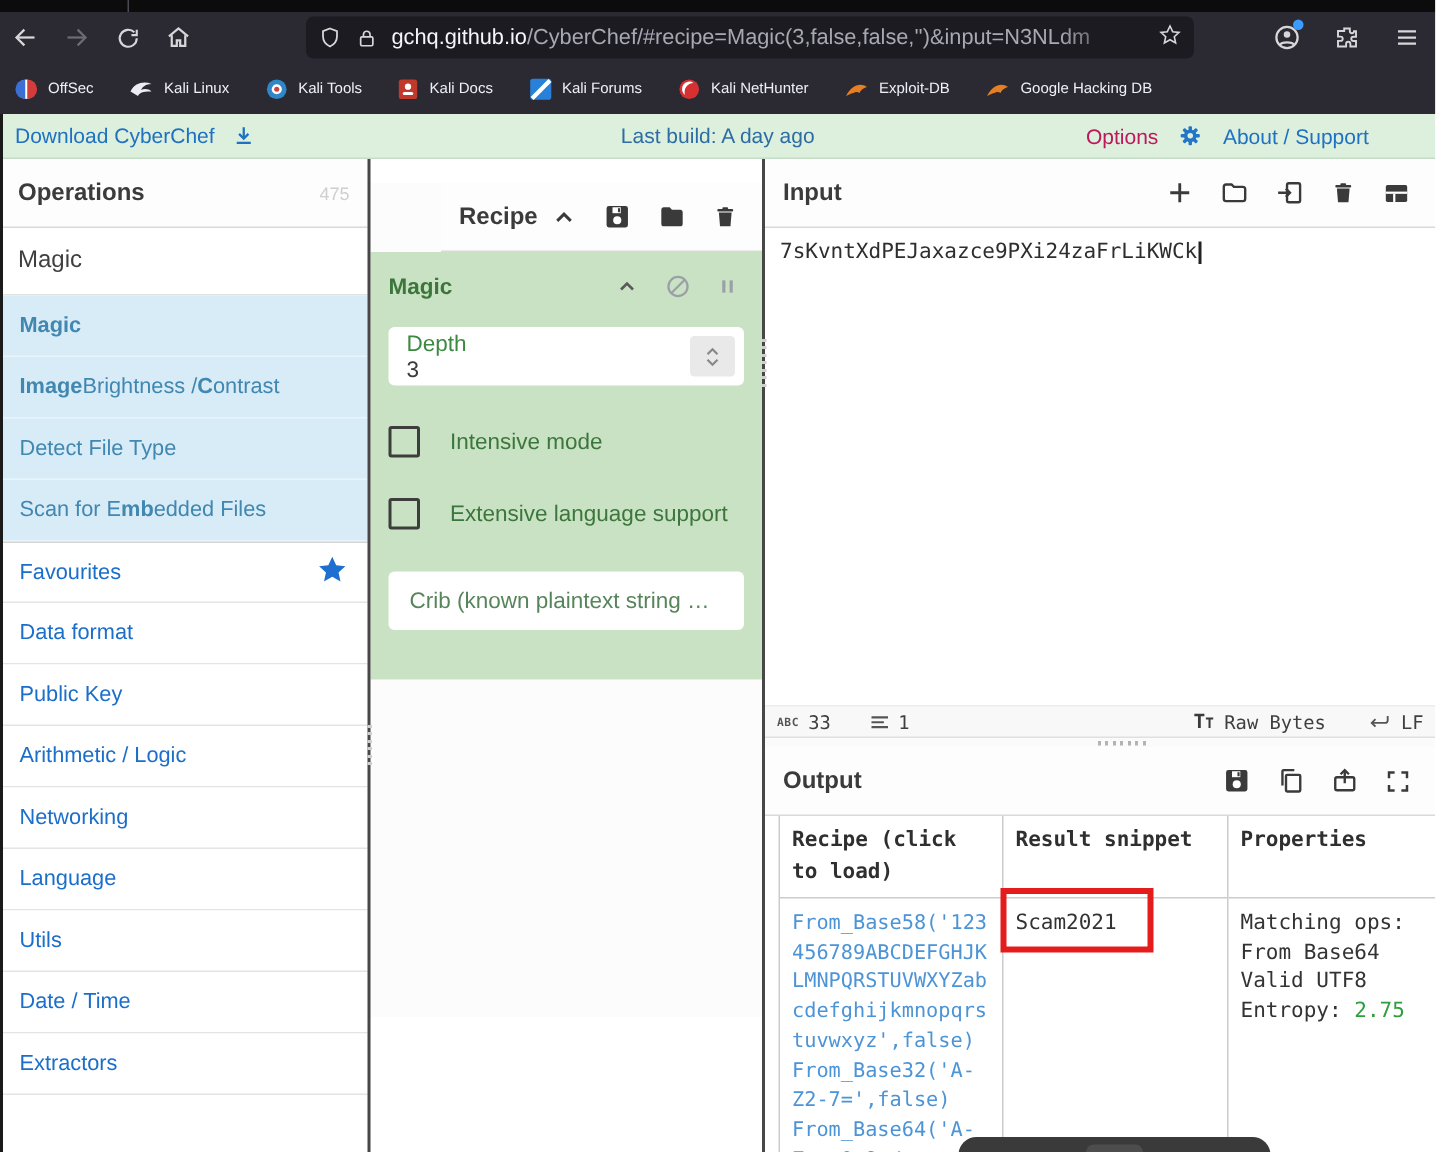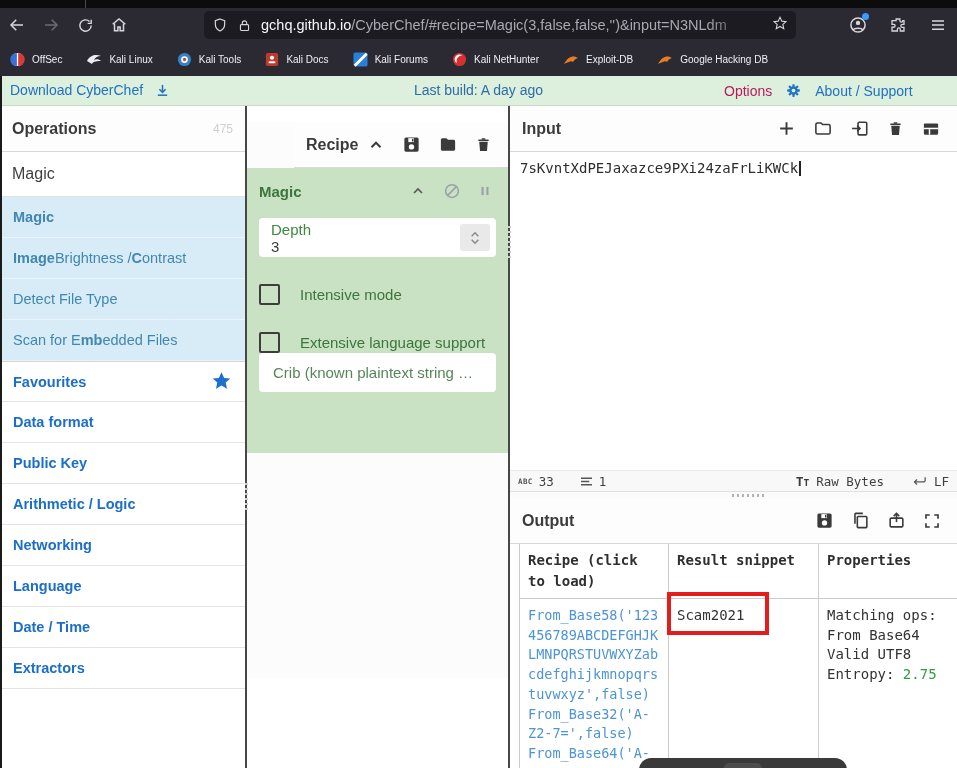--- a/index.html
+++ b/index.html
@@ -43,21 +43,21 @@
   .hicons { margin-left:auto; display:flex; align-items:center; gap:17px; padding-right:4px; }
   .hicons svg { display:block; }
 
   
   .ops { position:absolute; left:0; top:0; width:245px; height:662px; background:#fff; }
   .ops .count { margin-left:auto; font-size:12px; color:#cfcfcf; }
   .ops-search { height:45px; border-bottom:1px solid #e2e2e2; display:flex; align-items:center; }
   .ops-search input { width:100%; height:100%; border:none; outline:none; font-size:16px; color:#3f3f3f; padding:0 12px; font-family:"Liberation Sans",sans-serif; }
   .op-result { height:41px; background:#d8ecf8; border-bottom:1px solid #eaf5fb; display:flex; align-items:center; padding:0 13px; font-size:14.5px; color:#4187b0; }
   .op-result b { font-weight:bold; }
-  .op-cat { height:41px; border-bottom:1px solid #e4e4e4; display:flex; align-items:center; padding:0 13px; font-size:14.5px; font-weight:bold; color:#1b6ec9; background:#fff; }
+  .op-cat { height:41px; border-bottom:1px solid #e4e4e4; display:flex; align-items:center; padding:0 13px; font-size:14.5px; font-weight:normal; color:#1b6ec9; background:#fff; }
   .op-cat.fav { border-top:1px solid #d4d4d4; }
   .op-cat .star-f { margin-left:auto; }
 
   .vsplit { position:absolute; top:0; width:2px; height:662px; background:#474747; z-index:5; }
   .grip-v { position:absolute; width:3px; z-index:6; background:repeating-linear-gradient(180deg,#9f9f9f 0 2px, transparent 2px 5px); }
   .grip-h { position:absolute; height:3px; z-index:6; background:repeating-linear-gradient(90deg,#b3b3b3 0 2px, transparent 2px 5px); }
 
   
   .recipe { position:absolute; left:247px; top:16px; width:261px; height:556px; background:#fcfcfc;padding-left:47px; }
   .op-block { position:absolute; left:0; top:46px; width:261px; height:285px; background:#c9e2c3; padding:14px 12px; }
@@ -65,21 +65,21 @@
   .op-title { font-size:15px; font-weight:bold; color:#3c763d; }
   .op-title-row .oicons { margin-left:auto; display:flex; gap:17px; align-items:center; padding-right:4px; }
   .ing-box { position:relative; margin-top:18px; background:#fff; border-radius:4px; height:39px; padding:3px 12px; }
   .ing-label { font-size:15px; color:#3c8a40; }
   .ing-box input { border:none; outline:none; font-size:15px; color:#3b3b3b; width:150px; font-family:"Liberation Sans",sans-serif; background:transparent; }
   .spinner { position:absolute; right:6px; top:6px; width:30px; height:27px; background:#e9e9e9; border-radius:3px; display:flex; flex-direction:column; align-items:center; justify-content:center; color:#8a8a8a; }
   .spinner svg { display:block; }
   .chk-row { display:flex; align-items:center; gap:20px; margin-top:27px; }
   .chk-row .box { width:21px; height:21px; border:2.5px solid #3d3d3d; border-radius:2px; background:transparent; }
   .chk-row .lbl { font-size:15px; color:#3c763d; }
-  .crib { background:#fff; border-radius:4px; height:39px; display:flex; align-items:center; padding:0 14px; }
+  .crib { margin-top:28px; background:#fff; border-radius:4px; height:39px; display:flex; align-items:center; padding:0 14px; }
   .crib input { border:none; outline:none; width:100%; font-size:15px; color:#57855b; font-family:"Liberation Sans",sans-serif; background:transparent; }
   .crib input::placeholder { color:#57855b; opacity:1; }
 
   
   .io { position:absolute; left:510px; top:0; width:447px; height:662px; background:#fff; }
   .mono { font-family:"DejaVu Sans Mono", monospace; }
   .input-area { height:318px; padding:8px 10px; font-size:14px; color:#2e2e2e; }
   .caret { display:inline-block; width:1.5px; height:15px; background:#222; vertical-align:text-bottom; margin-left:1px; }
   .status-bar { height:22px; background:#f8f8f8; border-top:1px solid #ececec; border-bottom:1px solid #e0e0e0; display:flex; align-items:center; font-size:12.5px; color:#3f3f3f; padding:0 8px; }
   .status-bar .grp { display:flex; align-items:center; gap:6px; }
@@ -294,20 +294,21 @@
           <svg width="21" height="21" viewBox="0 0 24 24">
               <polygon points="12,2.5 15,9 22,9.7 16.8,14.4 18.3,21.3 12,17.7 5.7,21.3 7.2,14.4 2,9.7 9,9" fill="#1f6fd0"></polygon>
             </svg>
         </span>
       </div>
       <div class="op-cat">Data format</div>
       <div class="op-cat">Public Key</div>
       <div class="op-cat">Arithmetic / Logic</div>
       <div class="op-cat">Networking</div>
       <div class="op-cat">Language</div>
+      <div class="op-cat">Utils</div>
       <div class="op-cat">Date / Time</div>
       <div class="op-cat">Extractors</div>
     </div>
 
     <div class="vsplit" style="left:245px"></div>
     <div class="grip-v" style="left:245px; top:377px; height:28px; background:repeating-linear-gradient(180deg,#cfcfcf 0 2px, transparent 2px 5px);"></div>
 
     <div class="recipe">
       <div class="panel-header">
         <span class="ptitle">Recipe</span>

